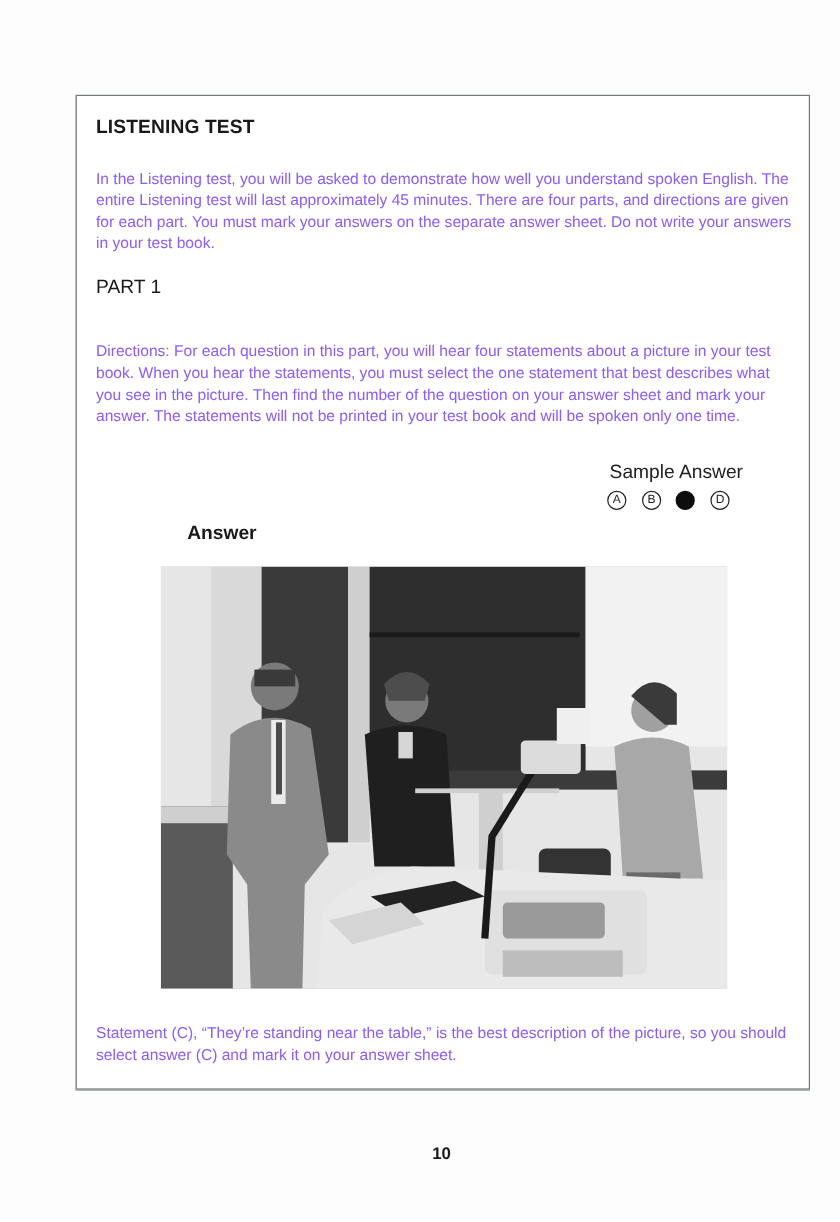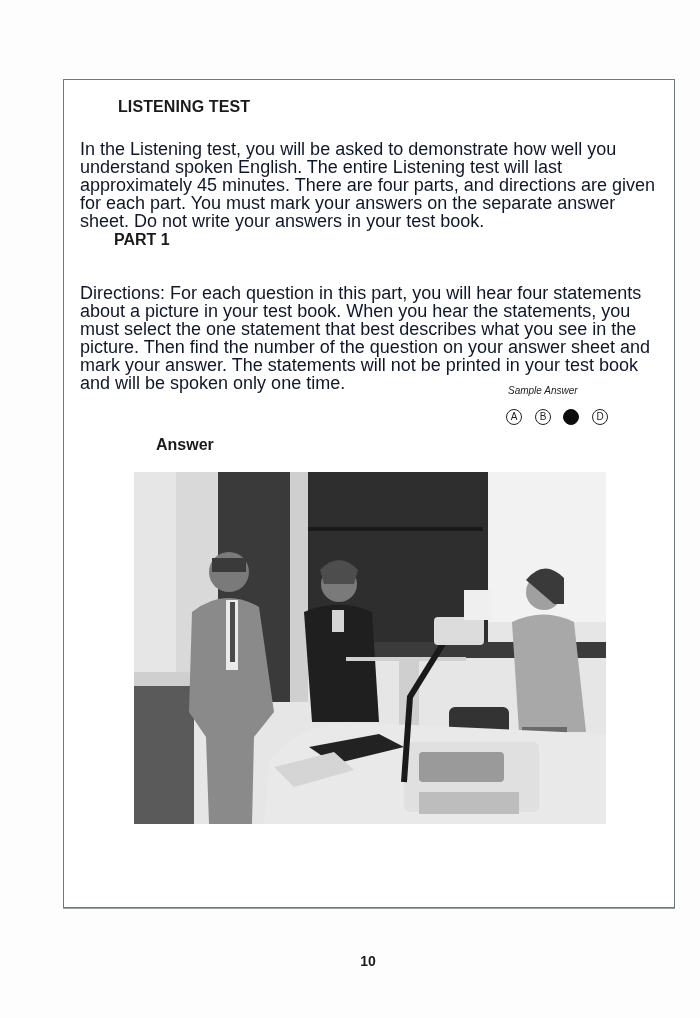--- a/index.html
+++ b/index.html
@@ -31,47 +31,44 @@
     box-shadow: 0 1px 0 #9aa5a3;
     background: #ffffff;
   }
   .h-title {
     position: absolute;
     left: 16px;
     top: 18px;
     font-size: 16px;
     font-weight: bold;
     letter-spacing: 0.1px;
-    margin-left: 38px;
   }
   .para {
     position: absolute;
     left: 16px;
-    font-size: 18px;
+    font-size: 13px;
     line-height: 18px;
     width: 585px;
-    color: #0f172a;
+    color: #8b5cf6;
   }
   .p-intro { top: 60px; }
   .h-part {
     position: absolute;
     left: 16px;
     top: 151px;
     font-size: 16px;
-    font-weight: bold;
-    margin-left: 34px;
+    font-weight: normal;
   }
   .p-dir { top: 204px; }
   .p-dir b { font-weight: normal; }
   .sample-label {
     position: absolute;
     left: 444px;
     top: 305px;
-    font-size: 10px;
-    font-style: italic;
+    font-size: 16px;
     color: #222;
     text-align: right;
   }
   .bubbles {
     position: absolute;
     left: 442px;
     top: 329px;
     height: 18px;
   }
   .bubble {
@@ -199,17 +196,18 @@
         <rect x="270" y="270" width="135" height="70" rx="6" fill="#e0e0e0"></rect>
         <rect x="285" y="280" width="85" height="30" rx="4" fill="#9a9a9a"></rect>
         <rect x="285" y="320" width="100" height="22" fill="#bdbdbd"></rect>
 
         <path d="M270 310 L276 225 L310 170" stroke="#1a1a1a" stroke-width="6" fill="none"></path>
         <rect x="300" y="145" width="50" height="28" rx="4" fill="#dcdcdc"></rect>
         <rect x="330" y="118" width="28" height="30" fill="#efefef"></rect>
       </svg>
     </div>
 
+    <div class="para p-statement">Statement (C), “They’re standing near the table,” is the best description of the picture, so you should select answer (C) and mark it on your answer sheet.</div>
 
   </div>
 
   <div class="page-number">10</div>
 </div>
 
 </body></html>

